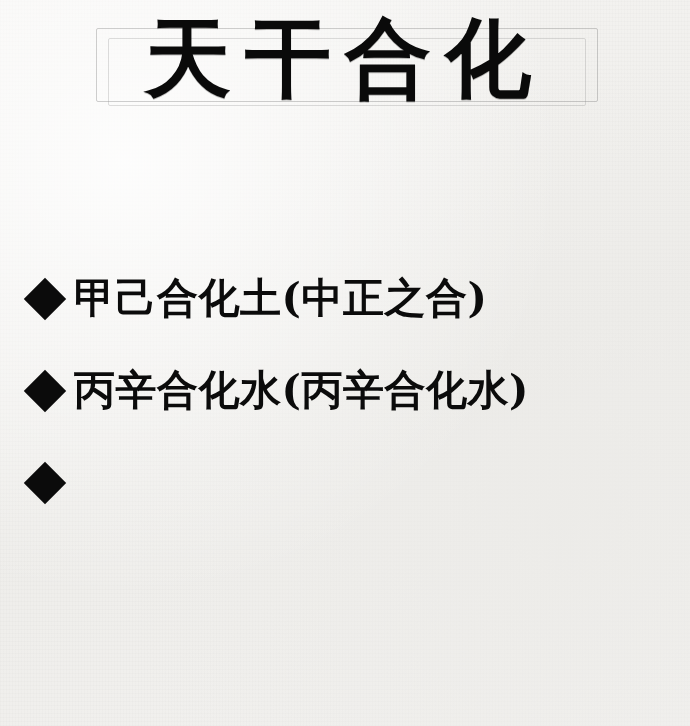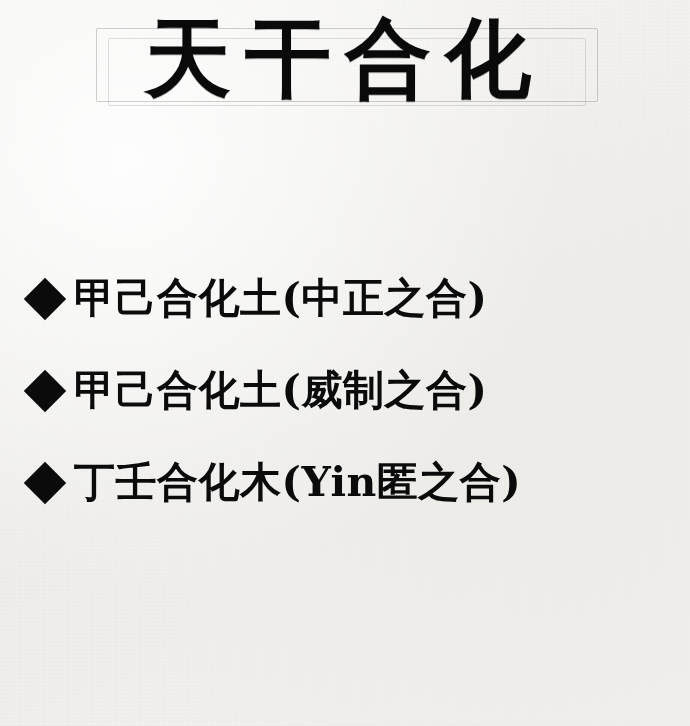--- a/index.html
+++ b/index.html
@@ -114,23 +114,22 @@
   <div class="list">
 
     <div class="list-item">
       <span class="bullet"></span>
       <span class="item-text">甲己合化土(中正之合)</span>
     </div>
 
 
     <div class="list-item">
       <span class="bullet"></span>
-      <span class="item-text">甲己合化土(威制之合)</span>
+      <span class="item-text">丙辛合化水(丙辛合化水)</span>
     </div>
 
     <div class="list-item">
       <span class="bullet"></span>
-      <span class="item-text">丁壬合化木(Yin匿之合)</span>
     </div>
 
 
   </div>
 </div>
 
 </body></html>

